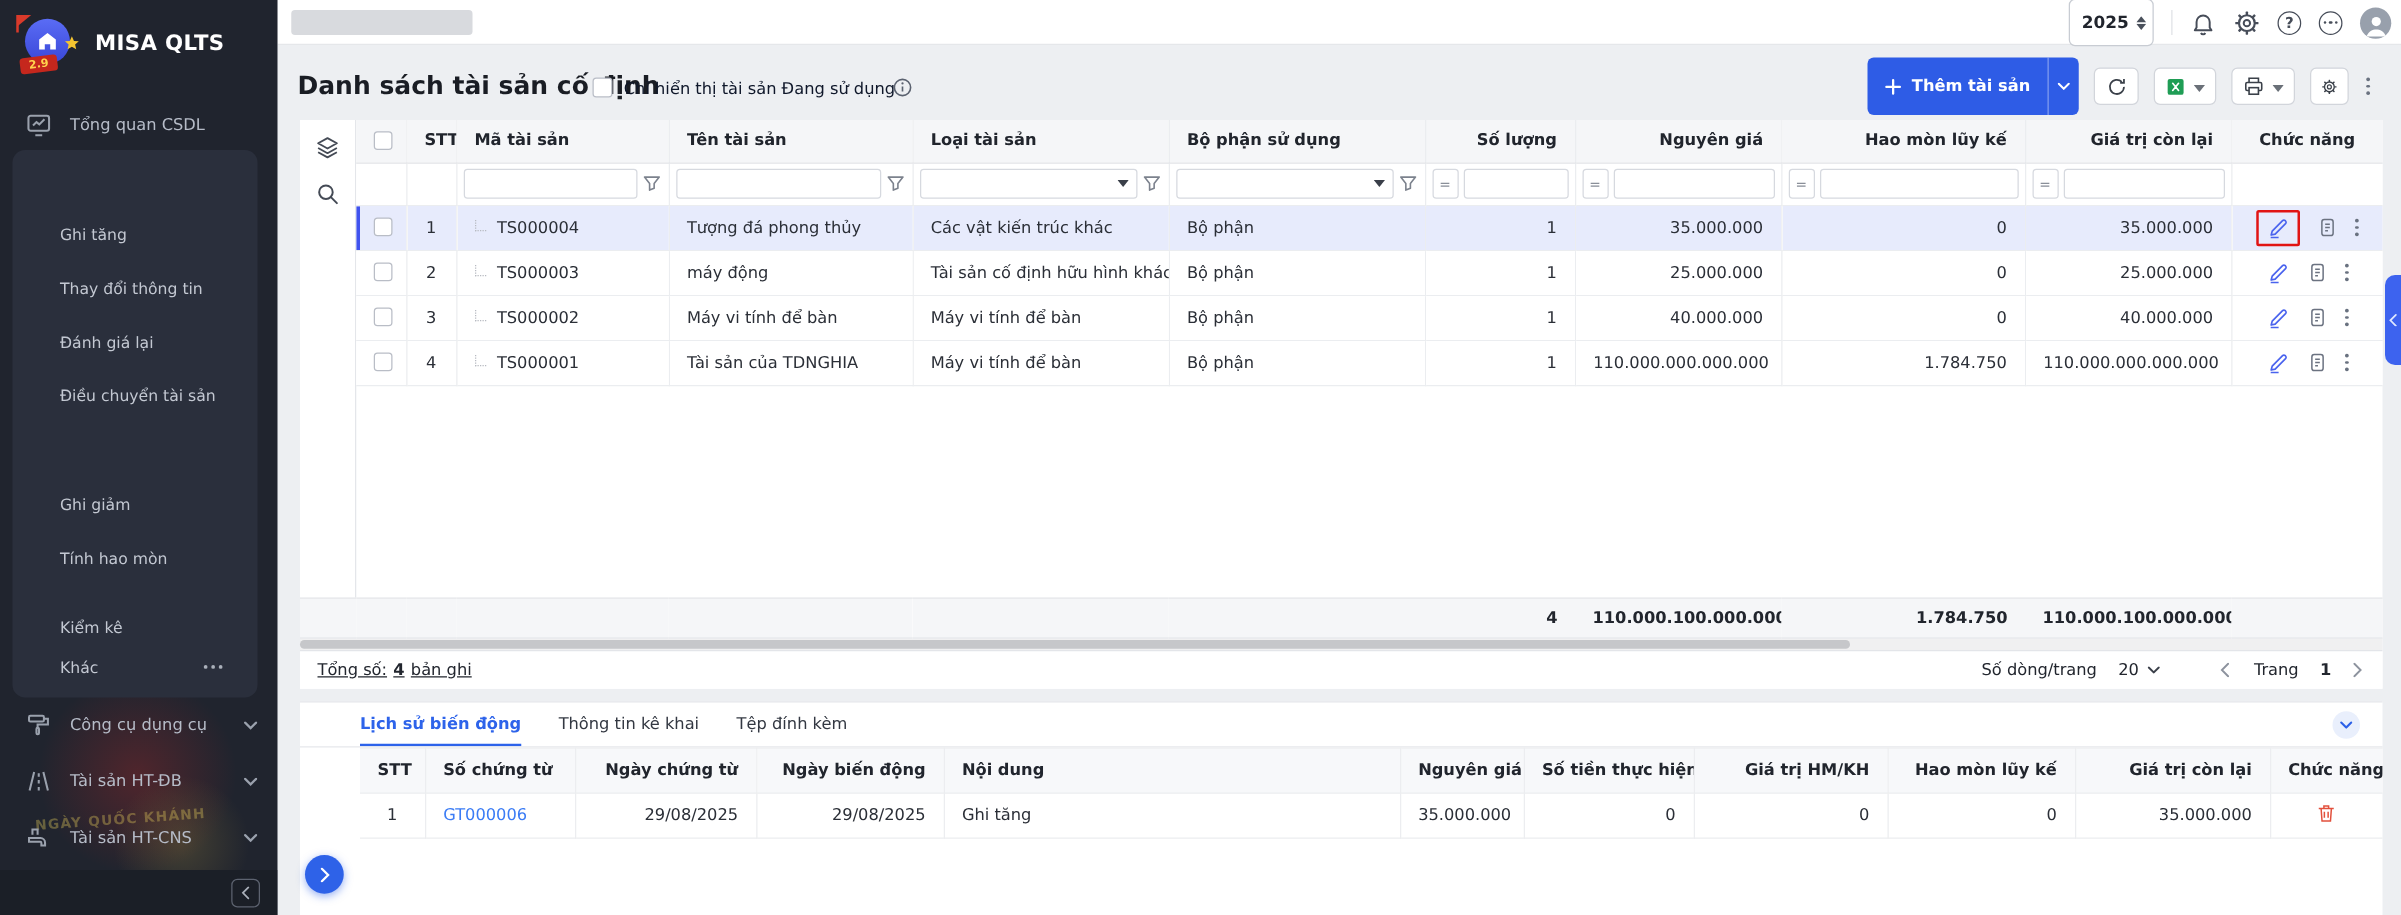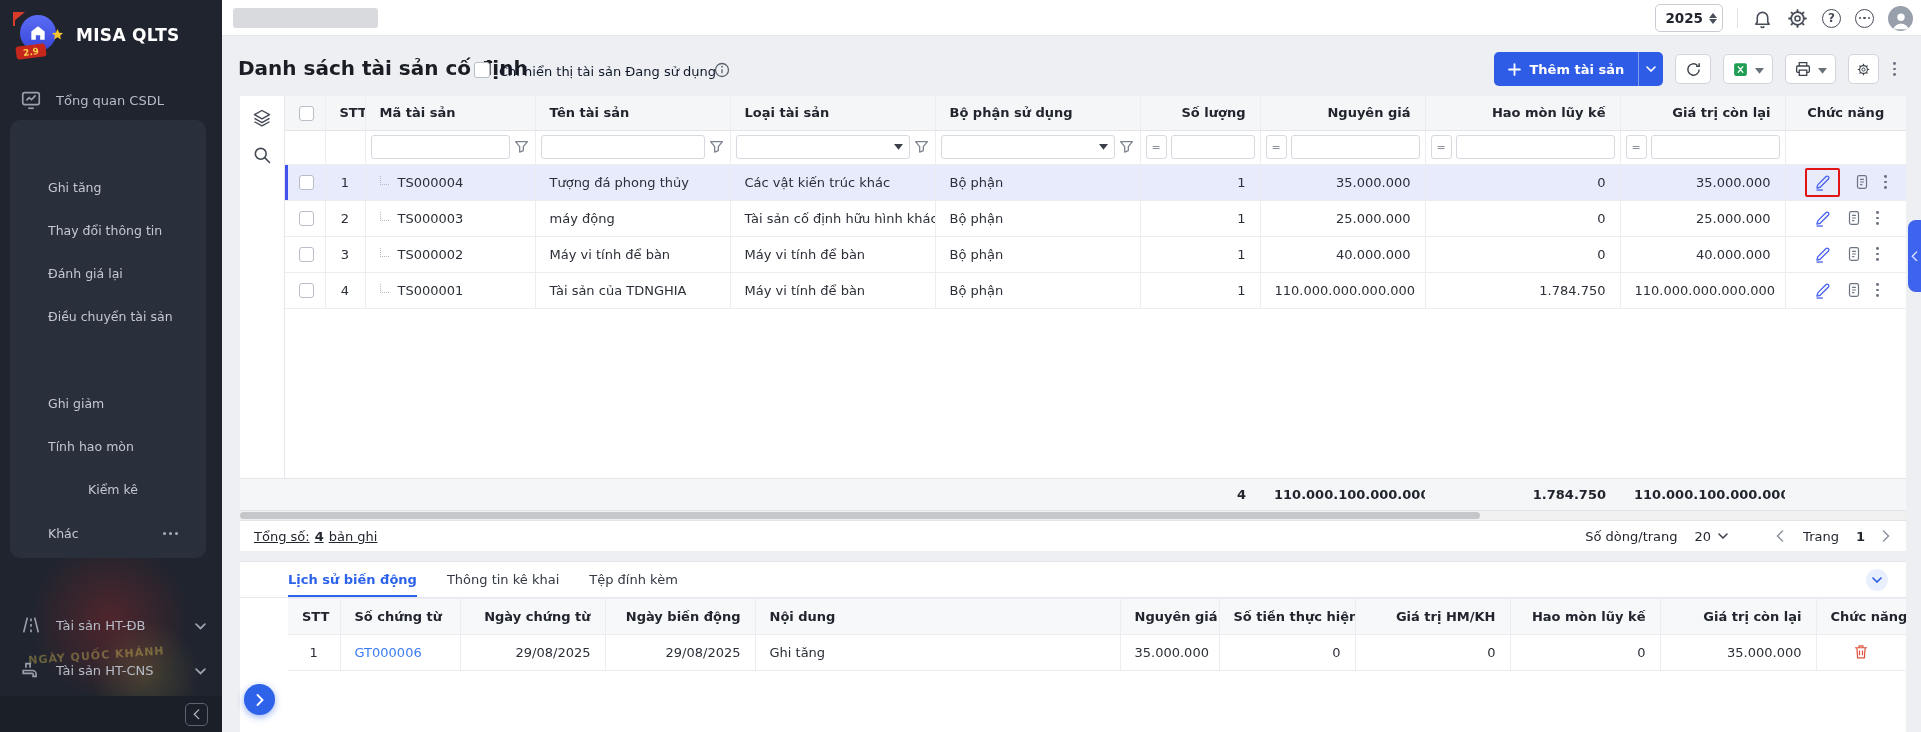--- a/index.html
+++ b/index.html
@@ -40,39 +40,39 @@
   .si .more-dots { margin-left:auto; display:inline-flex; gap:3px; margin-right:14px; }
   .more-dots b { width:3px; height:3px; border-radius:50%; background:#aab0ba; }
   .sb-foot { position:absolute; left:0; bottom:0; width:222px; height:36px; background:#1b1f27; }
   .collapse-btn { position:absolute; right:14px; bottom:6px; width:23px; height:23px; border:1px solid #5d6370;
     border-radius:5px; background:transparent; color:#aab0ba; display:flex; align-items:center; justify-content:center; cursor:pointer; }
 
   
   .topbar { position:absolute; left:222px; top:0; width:1699px; height:36px; background:#fff; border-bottom:1px solid #e5e7ea; }
   .skeleton { position:absolute; left:11px; top:8px; width:145px; height:20px; background:#d8dade; border-radius:3px; }
   .topbar-right { position:absolute; right:8px; top:0; height:36px; display:flex; align-items:center; gap:14px; }
-  .yearbox { display:flex; align-items:center; border:1px solid #c8ccd3; border-radius:5px; height:28px; padding:0 5px 0 9px; gap:6px; background:#fff; cursor:pointer; }
+  .yearbox { display:flex; align-items:center; border:1px solid #c8ccd3; border-radius:5px; height:38px; padding:0 5px 0 9px; gap:6px; background:#fff; cursor:pointer; }
   .yearbox .yr { font-weight:700; font-size:13.5px; color:#21252d; }
   .spin { display:flex; flex-direction:column; gap:1px; color:#4a505b; }
   .tb-div { width:1px; height:20px; background:#e0e2e6; }
   .tb-ic { width:21px; height:21px; color:#474d59; display:flex; align-items:center; justify-content:center; cursor:pointer; }
   .circ { width:19px; height:19px; border:1.6px solid #474d59; border-radius:50%; display:flex; align-items:center; justify-content:center;
     font-size:12px; font-weight:700; color:#474d59; cursor:pointer; }
   .hdots { display:inline-flex; gap:2px; }
   .hdots b { width:2.5px; height:2.5px; border-radius:50%; background:#474d59; }
   .avatar { width:25px; height:25px; border-radius:50%; background:#98a0ac; display:flex; align-items:flex-end; justify-content:center; overflow:hidden; cursor:pointer; }
 
   
   .page-title { position:absolute; left:238px; top:56px; font-size:20px; font-weight:700; color:#1a1d24; }
   .cb { position:absolute; width:16px; height:16px; border:1.5px solid #b9bdc6; border-radius:3px; background:#fff; cursor:pointer; }
   .cb-title { left:474px; top:62px; }
   .cb-label { position:absolute; left:499px; top:64px; color:#0f172a; font-size:13px; }
   .info-ic { position:absolute; left:714px; top:62px; width:16px; height:16px; color:#5b6270; cursor:pointer; }
   .toolbar-right { position:absolute; right:23px; top:54px; height:30px; display:flex; align-items:center; gap:12px; }
-  .btn-split { display:flex; height:34px; border-radius:5px; overflow:hidden; background:#2e5ce6; color:#fff; cursor:pointer; }
+  .btn-split { display:flex; height:46px; border-radius:5px; overflow:hidden; background:#2e5ce6; color:#fff; cursor:pointer; }
   .btn-split .main { display:flex; align-items:center; gap:8px; padding:0 14px; font-size:13px; font-weight:600; }
   .btn-split .caretpart { width:25px; display:flex; align-items:center; justify-content:center; border-left:1px solid rgba(255,255,255,.4); }
   .wbtn { height:30px; background:#fff; border:1px solid #d2d5db; border-radius:5px; display:flex; align-items:center;
     justify-content:center; gap:6px; padding:0 8px; color:#3a4049; cursor:pointer; }
   .ibtn { height:30px; display:flex; align-items:center; justify-content:center; color:#3a4049; cursor:pointer; padding:0 2px; }
   .caret-sm { color:#6a7078; }
   .vdots { display:inline-flex; flex-direction:column; gap:2.6px; }
   .vdots b { width:2.8px; height:2.8px; border-radius:50%; background:#6a7280; }
 
   
@@ -193,33 +193,48 @@
         </div>
       <div class="si" style="top:175px;">
           <span>Điều chuyển tài sản</span>
         </div>
       <div class="si" style="top:262px;">
           <span>Ghi giảm</span>
         </div>
       <div class="si" style="top:305px;">
           <span>Tính hao mòn</span>
         </div>
-      <div class="si" style="top:348px;margin-left:40px;">
+      <div class="si" style="top:360px;">
           <span>Kiểm kê</span>
         </div>
       <div class="si" style="top:392px;">
         <span>Khác</span>
         <span class="more-dots">
             <b></b>
             <b></b>
             <b></b>
           </span>
       </div>
     </div>
 
+    <div class="mi" style="top:560px;">
+      <span class="mi-ic">
+        <svg viewBox="0 0 24 24" fill="none" stroke="currentColor" stroke-width="1.8" width="22" height="22">
+          <rect x="3.5" y="4" width="13" height="5" rx="1.2"></rect>
+            <path d="M16.5 6.5H20v5h-9v3"></path>
+            <rect x="10" y="14.5" width="2.2" height="5.5" rx="1"></rect>
+          </svg>
+      </span>
+      <span>Công cụ dụng cụ</span>
+      <span class="chev">
+        <svg viewBox="0 0 10 6" width="11">
+            <path d="M1 1l4 4 4-4" stroke="currentColor" stroke-width="1.6" fill="none" stroke-linecap="round"></path>
+          </svg>
+      </span>
+    </div>
 
     <div class="mi" style="top:605px;">
       <span class="mi-ic">
         <svg viewBox="0 0 24 24" fill="none" stroke="currentColor" stroke-width="1.8" width="22" height="22">
           <path d="M8 4L4 20M16 4l4 16"></path>
             <path d="M12 5v3M12 11v3M12 17v3"></path>
           </svg>
       </span>
       <span>Tài sản HT-ĐB</span>
       <span class="chev">

